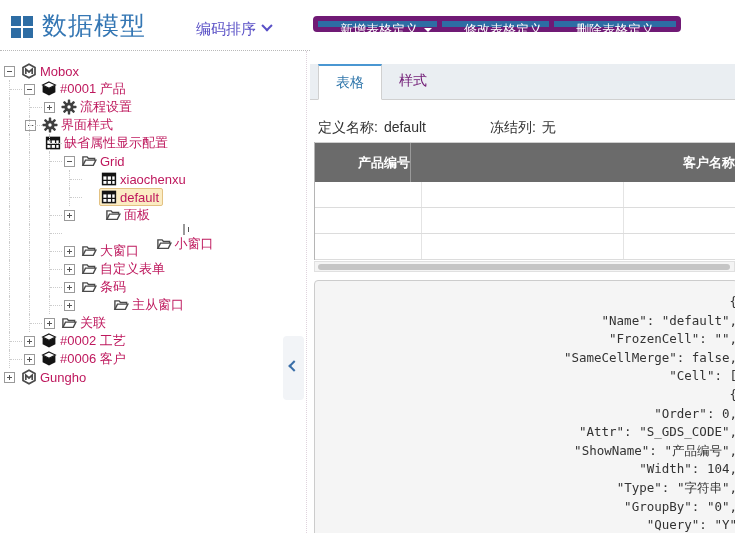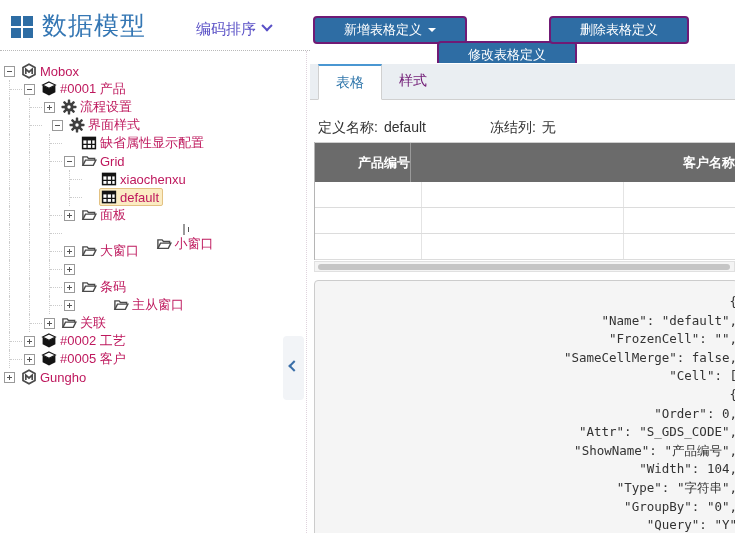--- a/index.html
+++ b/index.html
@@ -11,23 +11,23 @@
   .logo-grid { position:absolute; left:11px; top:16px; width:23px; height:23px;
                display:grid; grid-template-columns:10px 10px; grid-template-rows:10px 10px; gap:2px; }
   .logo-grid span { background:#2e6da4; }
   .app-title { position:absolute; left:42px; top:9px; font-size:25px; color:#3577b4; letter-spacing:1px; }
   .sort-dd { position:absolute; left:196px; top:20px; font-size:15px; color:#5950c6; cursor:pointer; }
   .sort-caret { display:inline-block; width:8px; height:8px; margin-left:7px;
                 border-right:2px solid #5950c6; border-bottom:2px solid #5950c6;
                 transform:rotate(45deg) translate(-3px,-3px); }
   .hdr-dotline { position:absolute; left:0; top:50px; width:310px; border-top:1px dotted #b9b9b9; }
 
-  .toolbar-btn { position:absolute; top:16px; height:28px; border:2px solid #701a75; border-radius:4px;
+  .toolbar-btn { position:absolute; top:16px; height:16px; border:5px solid #701a75; border-radius:4px;
                  background:#2e6da4; color:#fff; font-size:13px; font-family:"Liberation Sans",sans-serif;
-                 padding:0 29px; cursor:pointer; white-space:nowrap; }
+                 padding:0 22px; cursor:pointer; white-space:nowrap; }
   .btn-caret { display:inline-block; width:0; height:0; margin-left:6px; vertical-align:2px;
                border-left:4px solid transparent; border-right:4px solid transparent; border-top:4px solid #fff; }
 
   
   .left-panel { position:absolute; left:0; top:51px; width:307px; height:482px; background:#fff; overflow:hidden; }
   .splitter { position:absolute; left:306px; top:51px; height:482px; border-left:1px dotted #dfd3dd; }
   .tree { position:relative; padding-top:11px; }
   .tree-row { position:relative; height:18px; display:flex; align-items:center; font-size:13px; color:#be185d; cursor:pointer; }
   .guide-v { position:absolute; top:0; bottom:0; border-left:1px dotted #cccccc; }
   .guide-h { position:absolute; top:9px; border-top:1px dotted #cccccc; }
@@ -88,21 +88,21 @@
       <span></span>
       <span></span>
       <span></span>
   </div>
   <div class="app-title">数据模型</div>
   <div class="sort-dd">
     <span>编码排序</span><span class="sort-caret"></span>
   </div>
   <div id="toolbar">
       <button class="toolbar-btn" style="left: 313px;"><span class="btn-label">新增表格定义</span><span class="btn-caret"></span></button>
-      <button class="toolbar-btn" style="left: 437px; margin-top: 25px;"><span class="btn-label">修改表格定义</span></button>
+      <button class="toolbar-btn" style="left: 437px;"><span class="btn-label">修改表格定义</span></button>
       <button class="toolbar-btn" style="left: 549px;"><span class="btn-label">删除表格定义</span></button>
     </div>
 </div>
 <div class="hdr-dotline"></div>
 
 <div class="left-panel">
   <div class="tree" id="tree">
       <div class="tree-row" style="padding-left: 4px;">
     <span class="expander minus"></span>
     <span class="node-content">
@@ -148,21 +148,21 @@
               </g>
               <circle cx="8" cy="8" r="1.7" fill="#fff"></circle>
             </svg>
           </span>
       <span class="tree-label">流程设置</span>
     </span>
   <span class="guide-v" style="left: 9px;"></span>
         <span class="guide-v" style="left: 29px;"></span>
         <span class="guide-h" style="left: 30px; width: 12px;"></span>
       </div>
-      <div class="tree-row" style="padding-left: 52px;">
+      <div class="tree-row" style="padding-left: 25px;">
     <span class="expander minus"></span>
     <span class="node-content">
       <span class="tree-icon">
             <svg viewBox="0 0 16 16">
               <g fill="#3f3f3f">
                 <rect x="6.8" y="0.5" width="2.4" height="4" rx="0.6"></rect>
                 <rect x="6.8" y="11.5" width="2.4" height="4" rx="0.6"></rect>
                 <rect x="6.8" y="0.5" width="2.4" height="4" rx="0.6" transform="rotate(90 8 8)"></rect>
                 <rect x="6.8" y="11.5" width="2.4" height="4" rx="0.6" transform="rotate(90 8 8)"></rect>
                 <rect x="6.8" y="0.5" width="2.4" height="4" rx="0.6" transform="rotate(45 8 8)"></rect>
@@ -173,21 +173,21 @@
               </g>
               <circle cx="8" cy="8" r="1.7" fill="#fff"></circle>
             </svg>
           </span>
       <span class="tree-label">界面样式</span>
     </span>
   <span class="guide-v" style="left: 9px;"></span>
         <span class="guide-v" style="left: 29px;"></span>
         <span class="guide-h" style="left: 30px; width: 12px;"></span>
       </div>
-      <div class="tree-row" style="padding-left: 64px;">
+      <div class="tree-row" style="padding-left: 28px;">
     <span class="expander none"></span>
     <span class="node-content">
       <span class="tree-icon">
             <svg viewBox="0 0 16 16">
               <rect x="1.6" y="2.4" width="12.8" height="11.2" fill="#fff" stroke="#141414" stroke-width="1.5"></rect>
               <rect x="1.6" y="2.4" width="12.8" height="3" fill="#141414"></rect>
               <path d="M6.1 2.4 V13.6 M10.6 2.4 V13.6 M1.6 9.3 H14.4" stroke="#141414" stroke-width="1.3" fill="none"></path>
             </svg>
           </span>
       <span class="tree-label">缺省属性显示配置</span>
@@ -242,70 +242,79 @@
             </svg>
           </span>
       <span class="tree-label">default</span>
     </span>
   <span class="guide-v" style="left: 9px;"></span>
         <span class="guide-v" style="left: 29px;"></span>
         <span class="guide-v" style="left: 49px;"></span>
         <span class="guide-v" style="left: 69px;"></span>
         <span class="guide-h" style="left: 70px; width: 12px;"></span>
       </div>
+      <div class="tree-row" style="padding-left: 64px; gap: 24px;">
+    <span class="expander plus"></span>
+    <span class="node-content">
+      <span class="tree-icon">
+            <svg viewBox="0 0 16 16">
+              <path d="M1.9 12.4 V3.9 H6.1 L7.5 5.5 H13.6 V7.1" fill="none" stroke="#4a4a4a" stroke-width="1.4"></path>
+              <path d="M1.9 12.4 L4.5 7.1 H14.9 L12.3 12.4 Z" fill="#fff" stroke="#4a4a4a" stroke-width="1.4"></path>
+            </svg>
+          </span>
+      <span class="tree-label">面板</span>
+    </span>
+  <span class="guide-v" style="left: 9px;"></span>
+        <span class="guide-v" style="left: 29px;"></span>
+        <span class="guide-v" style="left: 49px;"></span>
+        <span class="guide-h" style="left: 50px; width: 12px;"></span>
+      </div>
+      <div class="tree-row" style="padding-left: 64px; flex-direction: column;">
+    <span class="expander plus"></span>
+    <span class="node-content">
+      <span class="tree-icon">
+            <svg viewBox="0 0 16 16">
+              <path d="M1.9 12.4 V3.9 H6.1 L7.5 5.5 H13.6 V7.1" fill="none" stroke="#4a4a4a" stroke-width="1.4"></path>
+              <path d="M1.9 12.4 L4.5 7.1 H14.9 L12.3 12.4 Z" fill="#fff" stroke="#4a4a4a" stroke-width="1.4"></path>
+            </svg>
+          </span>
+      <span class="tree-label">小窗口</span>
+    </span>
+  <span class="guide-v" style="left: 9px;"></span>
+        <span class="guide-v" style="left: 29px;"></span>
+        <span class="guide-v" style="left: 49px;"></span>
+        <span class="guide-h" style="left: 50px; width: 12px;"></span>
+      </div>
       <div class="tree-row" style="padding-left: 64px;">
     <span class="expander plus"></span>
     <span class="node-content">
       <span class="tree-icon">
             <svg viewBox="0 0 16 16">
               <path d="M1.9 12.4 V3.9 H6.1 L7.5 5.5 H13.6 V7.1" fill="none" stroke="#4a4a4a" stroke-width="1.4"></path>
               <path d="M1.9 12.4 L4.5 7.1 H14.9 L12.3 12.4 Z" fill="#fff" stroke="#4a4a4a" stroke-width="1.4"></path>
             </svg>
           </span>
-      <span class="tree-label">面板</span>
-    </span>
-  <span class="guide-v" style="left: 9px;"></span>
-        <span class="guide-v" style="left: 29px;"></span>
-        <span class="guide-v" style="left: 49px;"></span>
-        <span class="guide-h" style="left: 50px; width: 12px;"></span>
-      </div>
-      <div class="tree-row" style="padding-left: 64px; flex-direction: column;">
-    <span class="expander plus"></span>
-    <span class="node-content">
-      <span class="tree-icon">
-            <svg viewBox="0 0 16 16">
-              <path d="M1.9 12.4 V3.9 H6.1 L7.5 5.5 H13.6 V7.1" fill="none" stroke="#4a4a4a" stroke-width="1.4"></path>
-              <path d="M1.9 12.4 L4.5 7.1 H14.9 L12.3 12.4 Z" fill="#fff" stroke="#4a4a4a" stroke-width="1.4"></path>
-            </svg>
-          </span>
-      <span class="tree-label">小窗口</span>
+      <span class="tree-label">大窗口</span>
     </span>
   <span class="guide-v" style="left: 9px;"></span>
         <span class="guide-v" style="left: 29px;"></span>
         <span class="guide-v" style="left: 49px;"></span>
         <span class="guide-h" style="left: 50px; width: 12px;"></span>
       </div>
       <div class="tree-row" style="padding-left: 64px;">
     <span class="expander plus"></span>
     <span class="node-content">
       <span class="tree-icon">
             <svg viewBox="0 0 16 16">
               <path d="M1.9 12.4 V3.9 H6.1 L7.5 5.5 H13.6 V7.1" fill="none" stroke="#4a4a4a" stroke-width="1.4"></path>
               <path d="M1.9 12.4 L4.5 7.1 H14.9 L12.3 12.4 Z" fill="#fff" stroke="#4a4a4a" stroke-width="1.4"></path>
             </svg>
           </span>
-      <span class="tree-label">大窗口</span>
-    </span>
-  <span class="guide-v" style="left: 9px;"></span>
-        <span class="guide-v" style="left: 29px;"></span>
-        <span class="guide-v" style="left: 49px;"></span>
-        <span class="guide-h" style="left: 50px; width: 12px;"></span>
-      </div>
-      <div class="tree-row" style="padding-left: 64px;">
-    <span class="expander plus"></span>
+      <span class="tree-label">自定义表单</span>
+    </span>
   <span class="guide-v" style="left: 9px;"></span>
         <span class="guide-v" style="left: 29px;"></span>
         <span class="guide-v" style="left: 49px;"></span>
         <span class="guide-h" style="left: 50px; width: 12px;"></span>
       </div>
       <div class="tree-row" style="padding-left: 64px;">
     <span class="expander plus"></span>
     <span class="node-content">
       <span class="tree-icon">
             <svg viewBox="0 0 16 16">
@@ -369,21 +378,21 @@
       <div class="tree-row" style="padding-left: 24px;">
     <span class="expander plus"></span>
     <span class="node-content">
       <span class="tree-icon">
             <svg viewBox="0 0 16 16">
               <path d="M1.6 4.2 L8 7.3 V14.6 L1.6 11.3 Z" fill="#141414"></path>
               <path d="M14.4 4.2 L8 7.3 V14.6 L14.4 11.3 Z" fill="#141414"></path>
               <path d="M8 0.9 L14.4 4.1 L8 7.2 L1.6 4.1 Z" fill="#fdfdfd" stroke="#141414" stroke-width="1.1"></path>
             </svg>
           </span>
-      <span class="tree-label">#0005 客户</span>
+      <span class="tree-label">#0006 客户</span>
     </span>
   <span class="guide-v" style="left: 9px;"></span>
         <span class="guide-h" style="left: 10px; width: 12px;"></span>
       </div>
       <div class="tree-row" style="padding-left: 4px;">
     <span class="expander plus"></span>
     <span class="node-content">
       <span class="tree-icon">
             <svg viewBox="0 0 16 16">
               <path d="M8 1.2 L14 4.6 V11.4 L8 14.8 L2 11.4 V4.6 Z" fill="none" stroke="#4a4a4a" stroke-width="1.7"></path>

